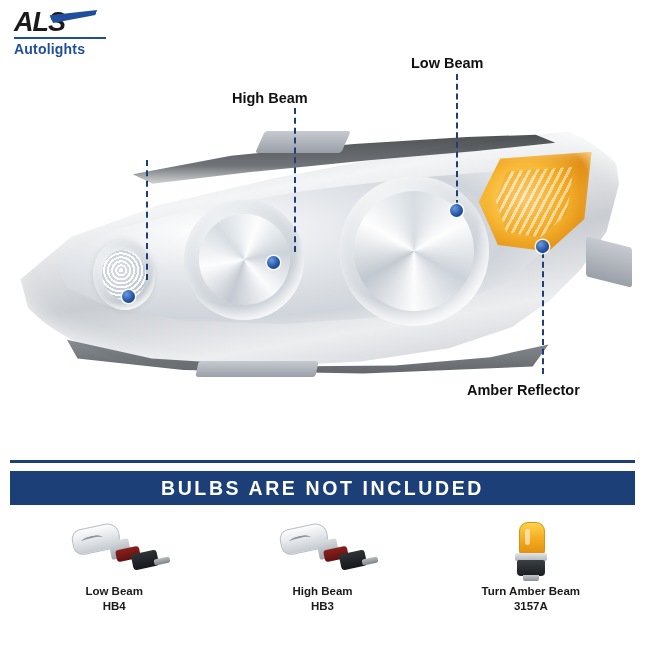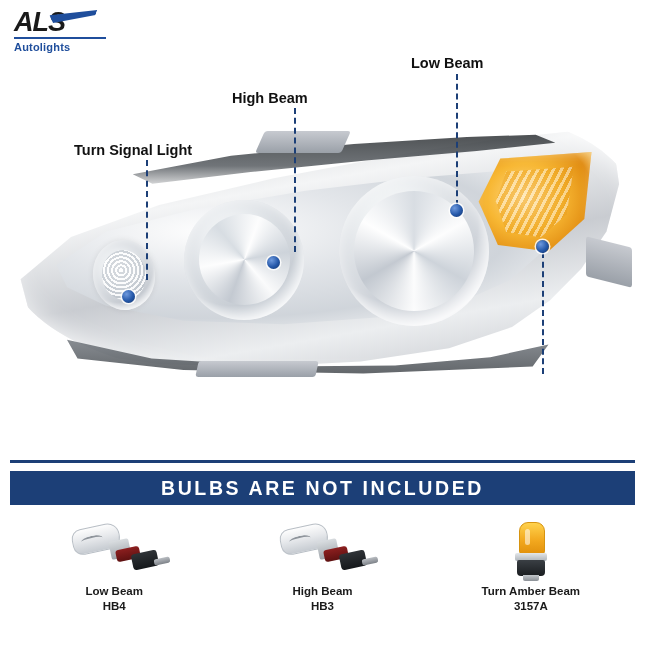--- a/index.html
+++ b/index.html
@@ -47,21 +47,21 @@
     transform: skewX(-20deg);
     clip-path: polygon(0% 40%, 100% 0%, 100% 38%, 14% 100%);
   }
   .logo-rule {
     width: 92px;
     height: 2px;
     background: #1f4e9c;
     margin-top: 1px;
   }
   .logo-sub {
-    font-size: 11px;
+    font-size: 14px;
     font-weight: 700;
     color: #1f4e9c;
     letter-spacing: 0.2px;
     margin-top: 2px;
   }
 
   
   .stage {
     position: absolute;
     left: 0;
@@ -425,32 +425,32 @@
     <div class="tab tab-top"></div>
     <div class="tab tab-right"></div>
     <div class="tab tab-bot"></div>
 
     <div class="refl-turn"></div>
     <div class="refl-high"></div>
     <div class="refl-low"></div>
     <div class="refl-amber"></div>
   </div>
 
-  <div class="callout-label" style="left:74px; top:82px;">Turn Signal Light</div>
   <div class="leader" style="left:146px; top:100px; width:0px; height:118px;"></div>
   <div class="dot" style="left:122px; top:230px;"></div>
 
   <div class="callout-label" style="left:232px; top:30px;">High Beam</div>
   <div class="leader" style="left:294px; top:48px; width:0px; height:142px;"></div>
   <div class="dot" style="left:267px; top:196px;"></div>
 
   <div class="callout-label" style="left:411px; top:-5px;">Low Beam</div>
   <div class="leader" style="left:456px; top:14px; width:0px; height:130px;"></div>
   <div class="dot" style="left:450px; top:144px;"></div>
 
+  <div class="callout-label" style="left:467px; top:322px;">Amber Reflector</div>
   <div class="leader no-bottom" style="left:542px; top:192px; width:0px; height:122px;"></div>
   <div class="dot" style="left:536px; top:180px;"></div>
 </div>
 
 <div class="divider"></div>
 <div class="banner">BULBS ARE NOT INCLUDED</div>
 
 <div class="bulbs">
 
   <div class="bulb-cell">

